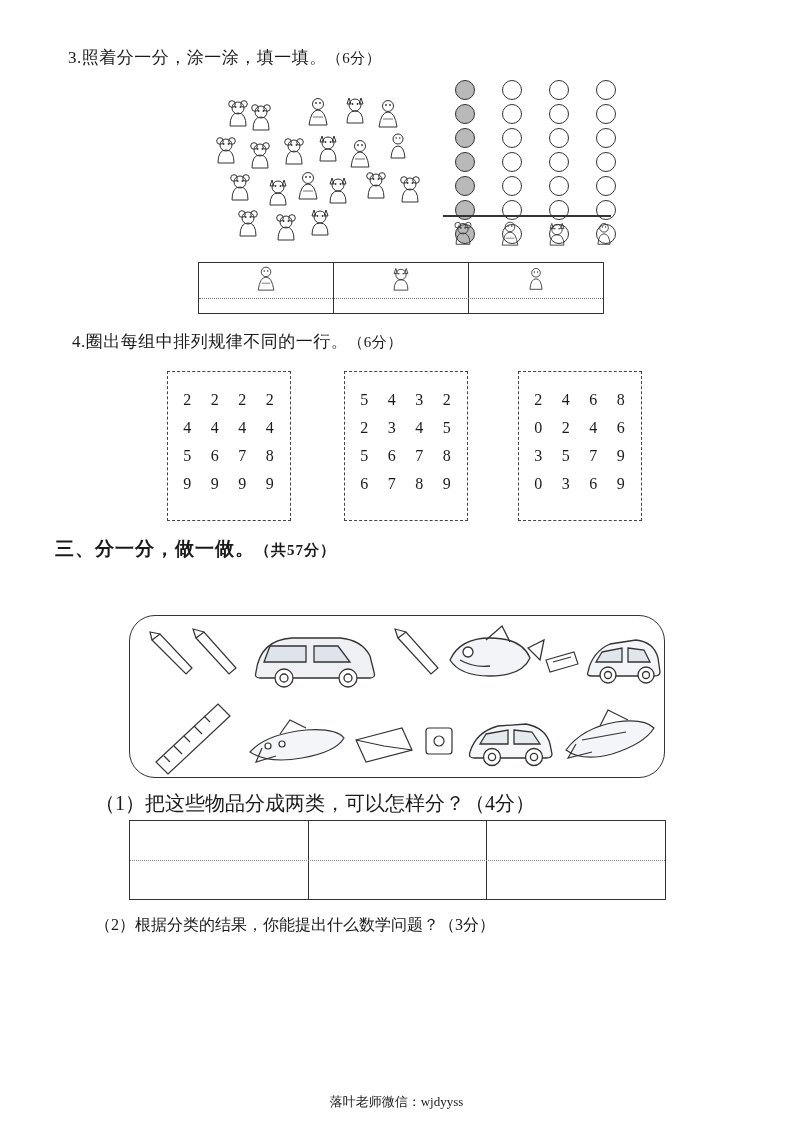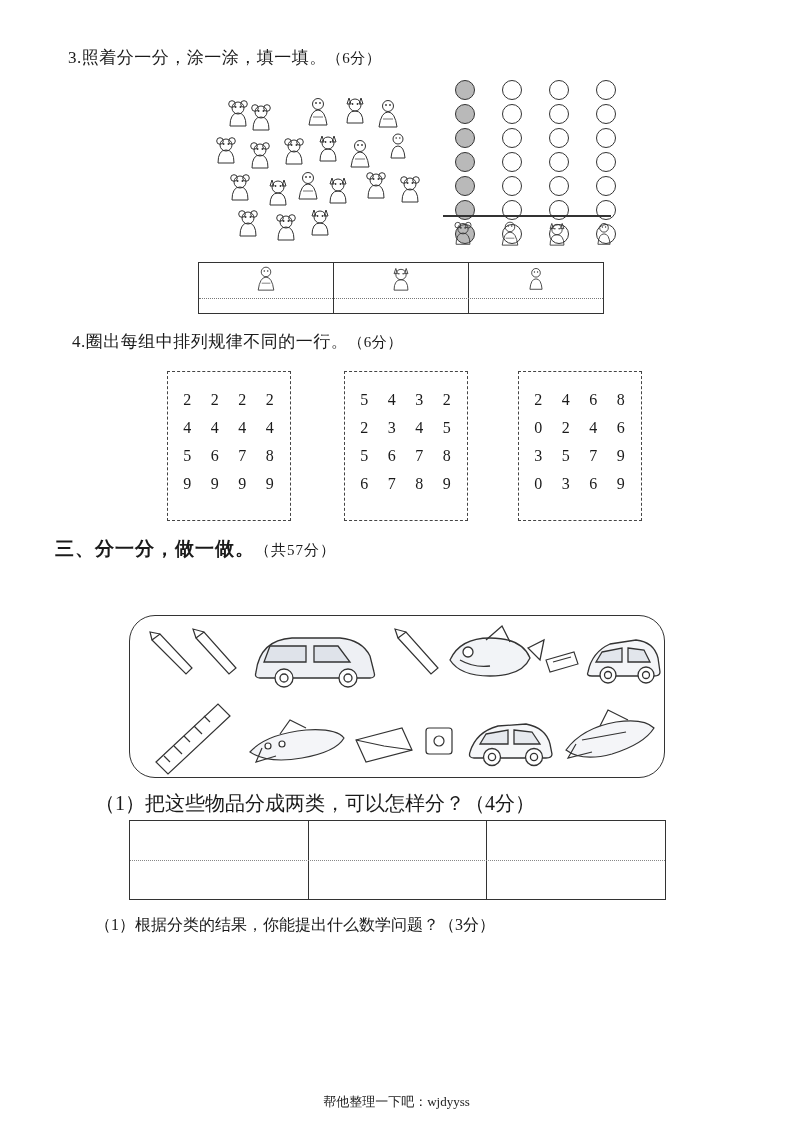--- a/index.html
+++ b/index.html
@@ -72,21 +72,21 @@
   .numbox .row {
     display:flex; justify-content:space-around;
     font-size:16px; margin:9px 0 10px 0; letter-spacing:1px;
   }
   #nb1 { left:167px; width:124px; height:150px; }
   #nb2 { left:344px; width:124px; height:150px; }
   #nb3 { left:518px; width:124px; height:150px; }
 
   
   #sec3 { position:absolute; left:55px; top:536px; font-size:19px; font-weight:bold; letter-spacing:1px; }
-  #sec3 .sc { font-weight:normal; font-size:15px; }
+  #sec3 .sc { font-weight:bold; font-size:15px; }
 
   #q1 { position:absolute; left:72px; top:573px; font-size:16px; letter-spacing:0.5px; }
 
   
   #desk {
     position:absolute; left:129px; top:615px; width:536px; height:163px;
     border:1.6px solid #333; border-radius:26px; box-sizing:border-box;
     background:#fff;
   }
 
@@ -624,16 +624,16 @@
 
   <div id="q1-1">（1）把这些物品分成两类，可以怎样分？（4分）</div>
 
   <div id="ans-table">
     <div class="c"></div>
     <div class="c"></div>
     <div class="c"></div>
   </div>
   <div id="ans-dash"></div>
 
-  <div id="q1-2">（1）根据分类的结果，你能提出什么数学问题？（3分）</div>
-
-  <div id="footer">帮他整理一下吧：wjdyyss</div>
+  <div id="q1-2">（2）根据分类的结果，你能提出什么数学问题？（3分）</div>
+
+  <div id="footer">落叶老师微信：wjdyyss</div>
 </div>
 
 </body></html>

